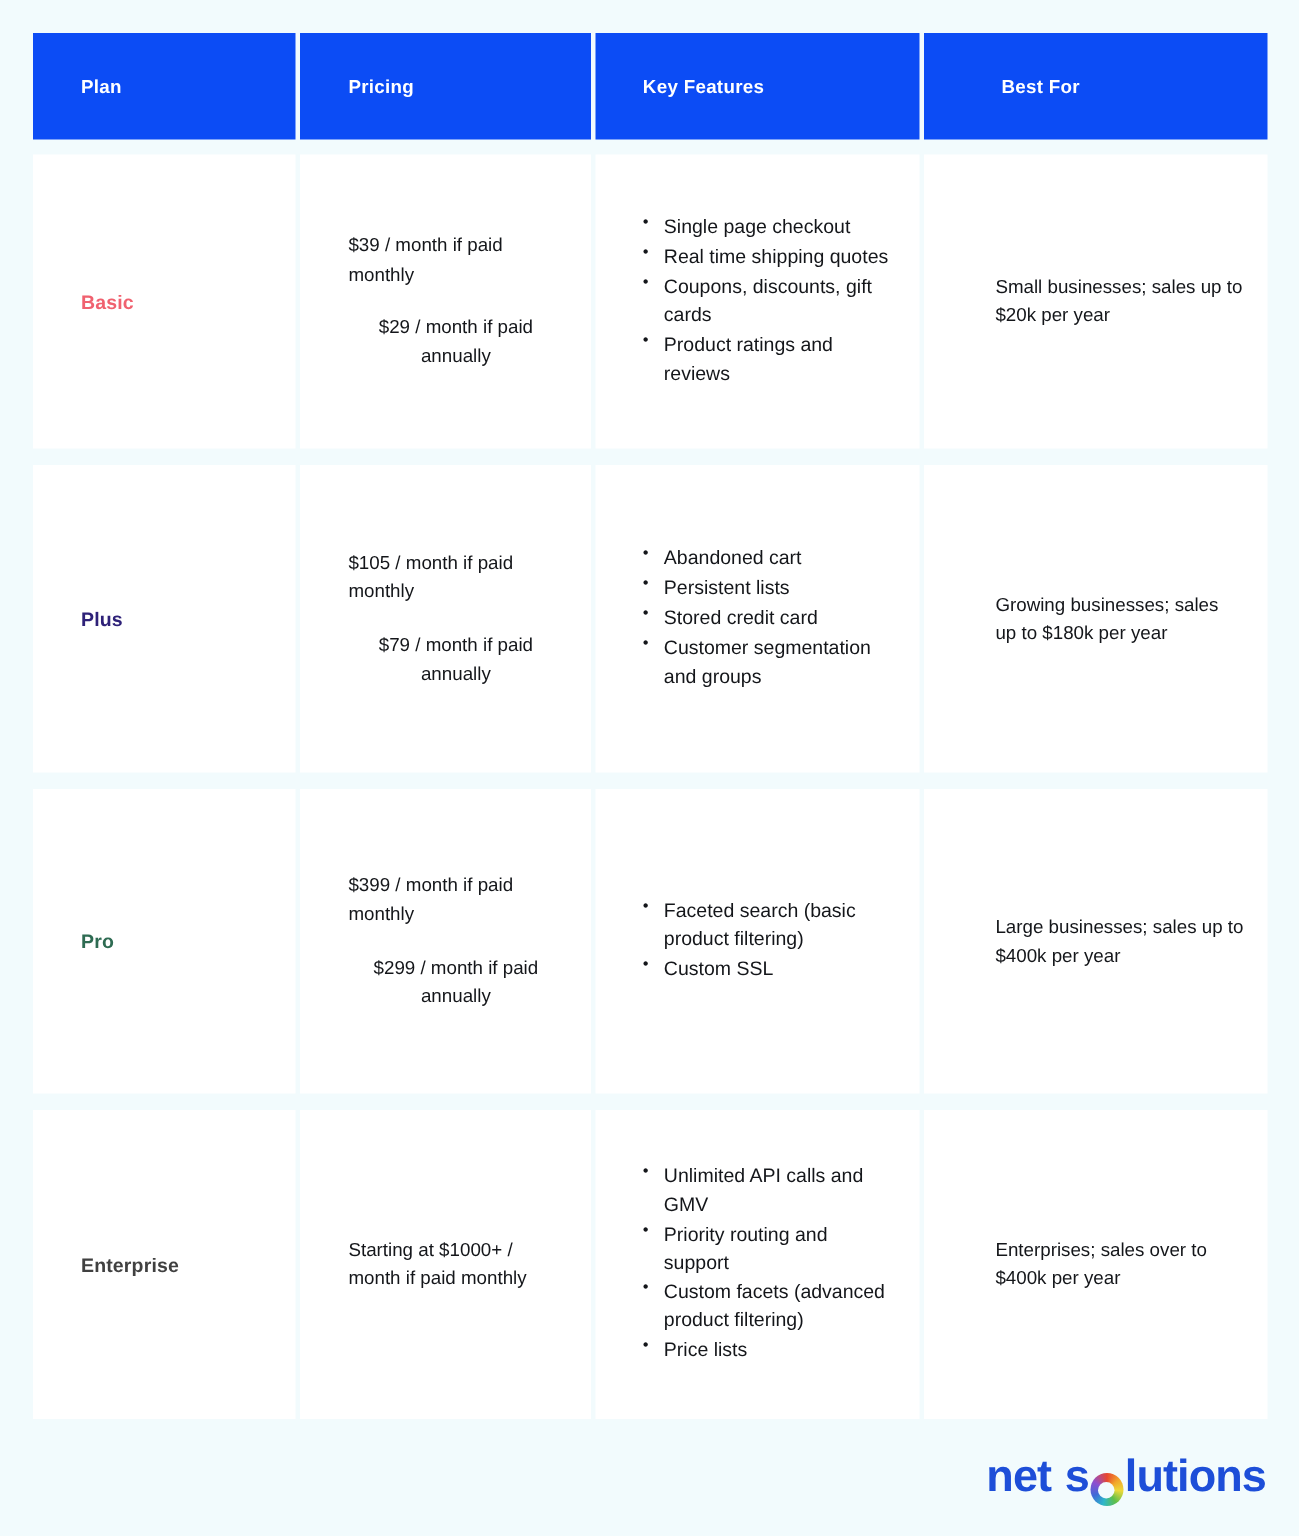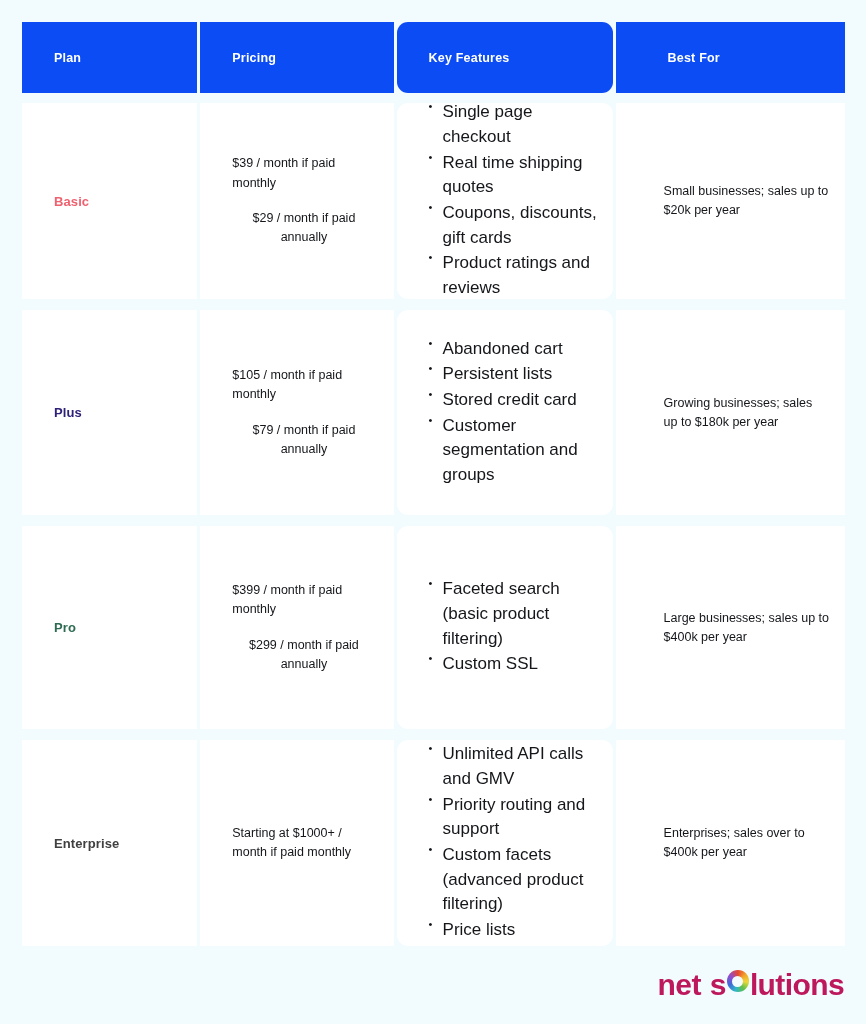--- a/index.html
+++ b/index.html
@@ -40,21 +40,21 @@
   .cell {
     background: #ffffff;
     display: flex;
     align-items: center;
     padding: 0 0;
   }
 
   
   .col-plan     { width: 185px; }
   .col-pricing  { width: 204px; }
-  .col-features { width: 228px; border-radius: 11px; }
+  .col-features { width: 228px; }
   .col-bestfor  { width: 241px; padding-left: 20px; }
 
   
   .header-cell {
     background: #0c4cf5;
     height: 71px;
     display: flex;
     align-items: center;
   }
   .header-label {
@@ -86,21 +86,21 @@
     padding-right: 18px;
     font-size: 12.5px;
     color: #14161a;
     line-height: 1.55;
   }
   .pricing-line + .pricing-line { margin-top: 16px; text-align: center; }
 
   .features {
     padding-left: 32px;
     padding-right: 14px;
-    font-size: 17px;
+    font-size: 13px;
     color: #14161a;
     line-height: 1.45;
   }
   .features ul { list-style: none; }
   .features li {
     position: relative;
     padding-left: 14px;
     margin-bottom: 1px;
   }
   .features li::before {
@@ -123,25 +123,25 @@
   
   .footer {
     position: absolute;
     right: 22px;
     bottom: 22px;
     display: flex;
     align-items: center;
   }
   .logo {
     display: flex;
-    align-items: flex-start;
+    align-items: flex-end;
     font-size: 30px;
     font-weight: bold;
     letter-spacing: -0.6px;
-    color: #be185d;
+    color: #1d4ed8;
   }
   .logo .word-gap { display: inline-block; width: 9px; }
   .logo .ring-wrap {
     position: relative;
     display: inline-block;
     width: 22px;
     height: 22px;
     vertical-align: baseline;
     top: 2px;
     margin: 0 1px;

